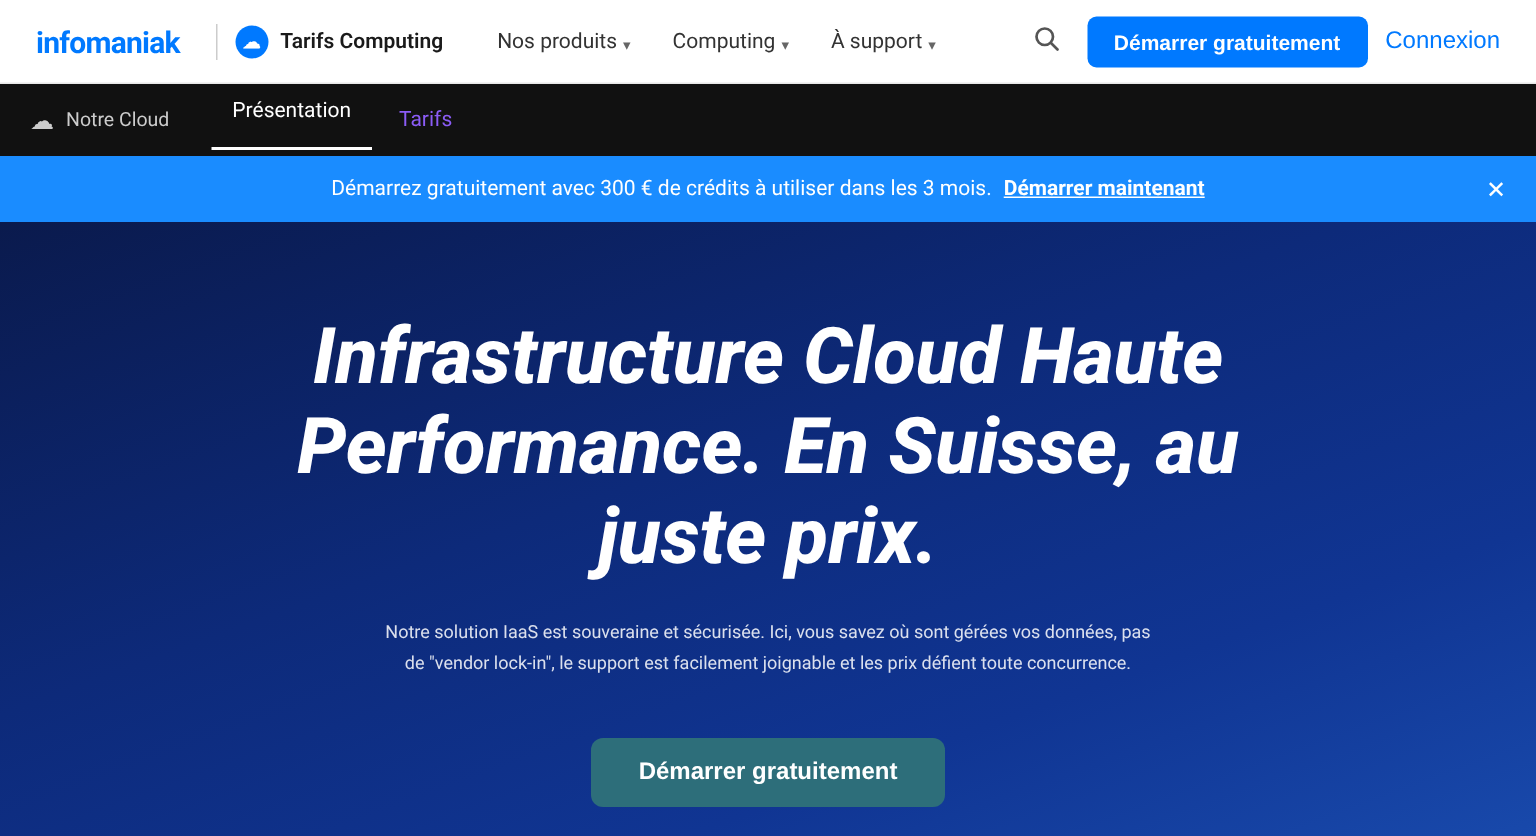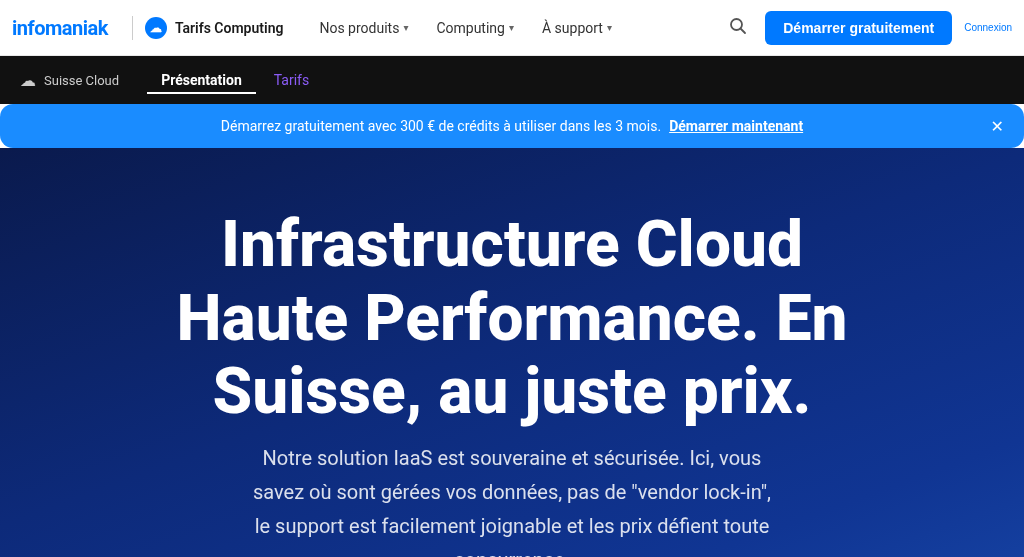--- a/index.html
+++ b/index.html
@@ -4,21 +4,21 @@
   <style>
     * { margin: 0; padding: 0; box-sizing: border-box; }
     body { font-family: -apple-system, BlinkMacSystemFont, 'Segoe UI', Roboto, sans-serif; width: 1024px; overflow-x: hidden; }
 
     
     .top-nav {
       background: #fff;
       height: 56px;
       display: flex;
       align-items: center;
-      padding: 0 12px;
+      padding: 0 24px;
       border-bottom: 1px solid #e8e8e8;
       gap: 0;
     }
     .nav-logo {
       display: flex;
       align-items: center;
       gap: 8px;
       color: #0079FF;
       font-weight: 700;
       font-size: 20px;
@@ -53,21 +53,21 @@
       font-size: 12px;
     }
     .nav-links {
       display: flex;
       align-items: center;
       gap: 4px;
       flex: 1;
     }
     .nav-link {
       display: flex;
-      align-items: center;
+      align-items: flex-end;
       gap: 4px;
       padding: 6px 12px;
       font-size: 14px;
       color: #333;
       cursor: pointer;
       border-radius: 4px;
       white-space: nowrap;
     }
     .nav-link .chevron {
       font-size: 10px;
@@ -91,21 +91,21 @@
       border: none;
       padding: 9px 18px;
       border-radius: 6px;
       font-size: 14px;
       font-weight: 600;
       cursor: pointer;
       white-space: nowrap;
     }
     .btn-login {
       color: #0079FF;
-      font-size: 10px;
+      font-size: 16px;
       font-weight: 500;
       cursor: pointer;
       background: none;
       border: none;
     }
 
     
     .sub-nav {
       background: #111;
       height: 48px;
@@ -132,38 +132,37 @@
     }
     .sub-nav-link {
       padding: 6px 14px;
       font-size: 14px;
       color: #8b5cf6;
       cursor: pointer;
       border-radius: 4px;
     }
     .sub-nav-link.active {
       color: #fff;
-      font-weight: 700;
+      font-weight: 400;
       border-bottom: 2px solid #fff;
       border-radius: 0;
-      padding-bottom: 4px;
+      padding-bottom: 16px;
     }
 
     
     .banner {
       background: #1a8cff;
       height: 44px;
       display: flex;
       align-items: center;
       justify-content: center;
       gap: 8px;
       font-size: 14px;
       color: white;
       position: relative;
-      border-radius: 13px;
     }
     .banner-link {
       color: white;
       font-weight: 700;
       text-decoration: underline;
       cursor: pointer;
       text-align: center;
     }
     .banner-close {
       position: absolute;
@@ -178,29 +177,30 @@
       background: linear-gradient(160deg, #0a1a4d 0%, #0d2a7a 40%, #103593 70%, #1a4db0 100%);
       min-height: 409px;
       display: flex;
       flex-direction: column;
       align-items: center;
       justify-content: center;
       padding: 60px 20px 60px;
       text-align: center;
     }
     .hero-title {
-      font-size: 64px;
+      font-size: 52px;
       font-weight: 800;
       color: white;
       line-height: 1.15;
       max-width: 720px;
-      margin-bottom: 12px;
+      margin-bottom: 24px;
+      font-style: italic;
     }
     .hero-subtitle {
-      font-size: 20px;
+      font-size: 12px;
       color: rgba(255,255,255,0.85);
       max-width: 520px;
       line-height: 1.7;
       margin-bottom: 40px;
     }
     .btn-hero {
       background: #2d6e7a;
       color: white;
       border: none;
       padding: 14px 32px;
@@ -244,21 +244,21 @@
       </svg>
     </div>
     <button class="btn-primary">Démarrer gratuitement</button>
     <button class="btn-login">Connexion</button>
   </div>
 </nav>
 
 <nav class="sub-nav">
   <div class="sub-nav-brand">
     <span class="sub-nav-cloud-icon">☁</span>
-    <span>Suisse Cloud</span>
+    <span>Notre Cloud</span>
   </div>
   <div class="sub-nav-links">
     <div class="sub-nav-link active">Présentation</div>
     <div class="sub-nav-link">Tarifs</div>
   </div>
 </nav>
 
 <div class="banner">
   <span>Démarrez gratuitement avec 300 € de crédits à utiliser dans les 3 mois.</span>
   <span class="banner-link">Démarrer maintenant</span>

